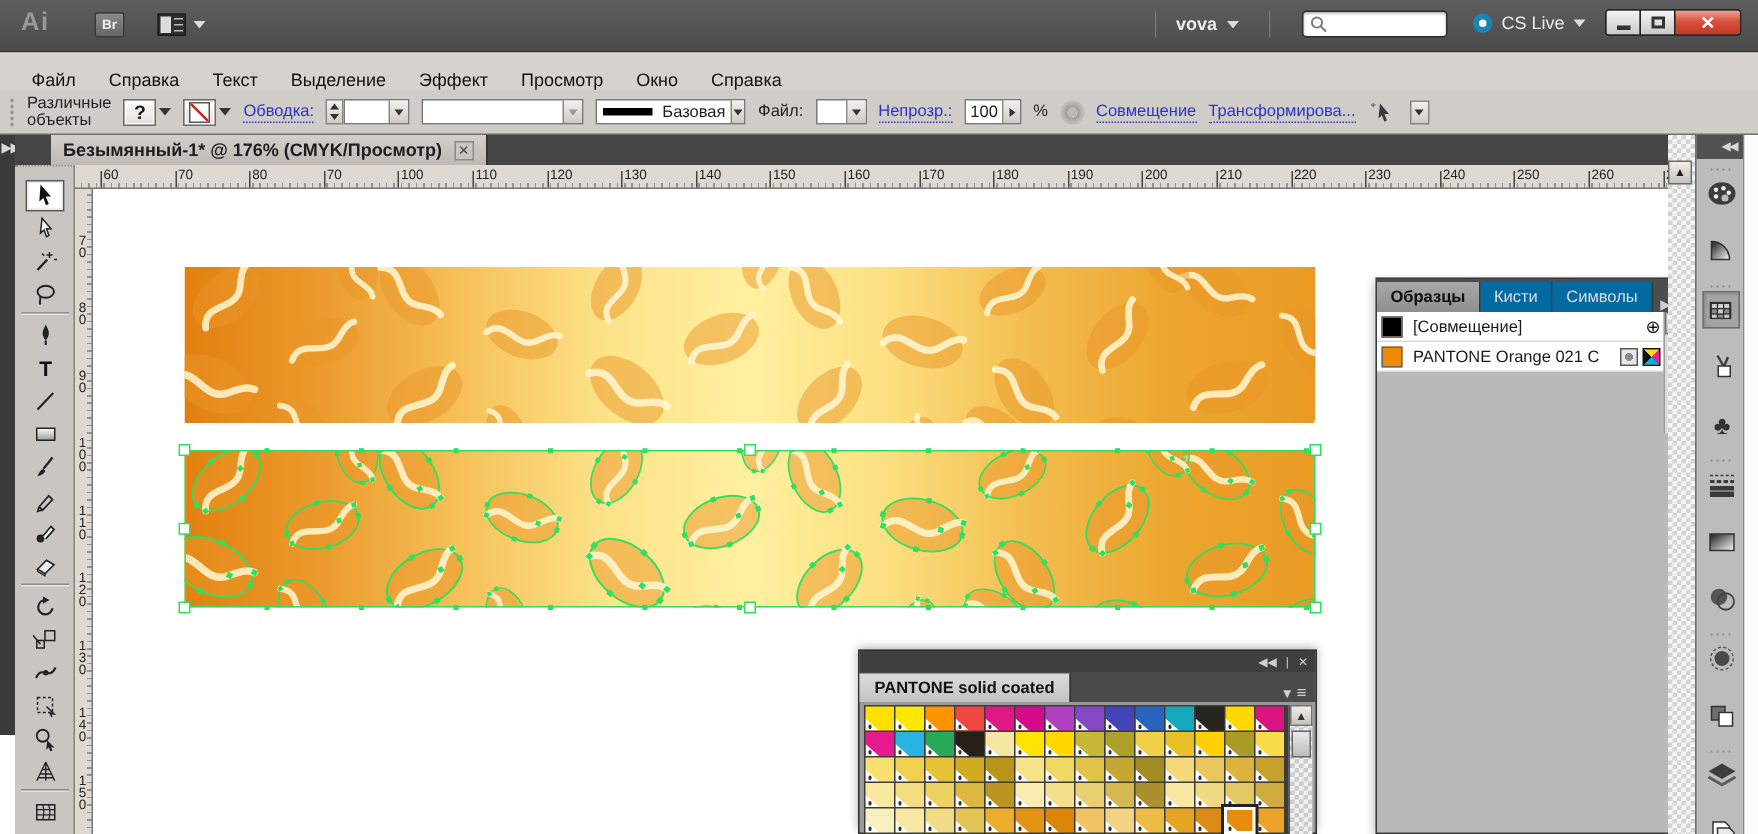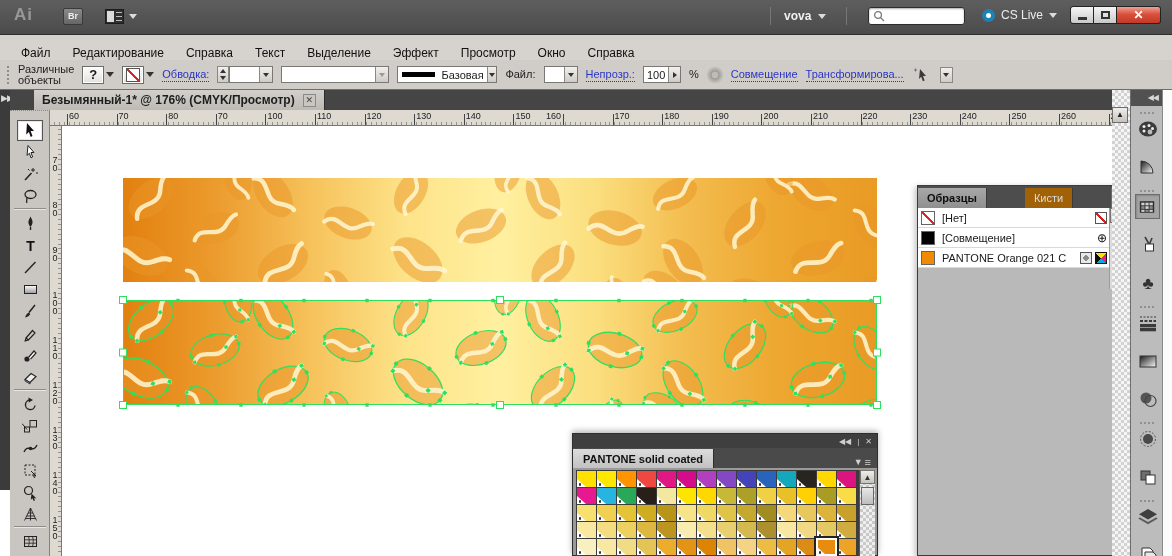--- a/index.html
+++ b/index.html
@@ -83,21 +83,21 @@
 
   
   .canvas{position:absolute;left:62px;top:126px;width:1050px;height:430px;background:#fff;overflow:hidden;}
   #art{position:absolute;left:61px;top:52px;overflow:visible;}
 
   
   .swpanel{position:absolute;left:917px;top:185px;width:211px;height:371px;background:#b9b9b9;border:1px solid #3c3c3c;box-shadow:-2px 2px 6px rgba(0,0,0,.25);}
   .swtabs{height:22px;background:#4d4d4d;display:flex;align-items:flex-end;}
   .swtab{height:20px;padding:0 9px;font-size:11px;display:flex;align-items:center;border-right:1px solid #3a3a3a;}
   .swtab.active{background:linear-gradient(#a8a8a8,#8f8f8f);color:#0d0d0d;font-weight:bold;}
-  .swtab.inactive{background:#a16207;color:#dcdcdc;margin-left:38px;}
+  .swtab.inactive{background:#0369a1;color:#dcdcdc;}
   .swtabs .spacer{flex:1;}
   .swtabs .icons{color:#cfcfcf;font-size:9px;padding:0 5px;display:flex;gap:7px;align-items:center;}
   .swrows{position:absolute;left:0;top:22px;width:193px;background:#fff;}
   .swrow{height:20px;border-bottom:1px solid #d9d9d9;display:flex;align-items:center;padding-left:3px;gap:7px;background:#fff;}
   .swrow .chip{width:14px;height:14px;border:1px solid #666;flex:none;}
   .swrow .lbl{font-size:11px;flex:1;}
   .chip.none{background:linear-gradient(to top right,transparent 44%,#d02020 46%,#d02020 54%,transparent 56%),#fff;}
   .ric{margin-right:4px;display:flex;gap:3px;align-items:center;}
   .ric .nico{width:12px;height:12px;border:1px solid #555;background:linear-gradient(to top right,transparent 42%,#d02020 45%,#d02020 55%,transparent 58%),#fff;}
   .ric .reg{font-size:12px;color:#111;line-height:12px;}
@@ -173,21 +173,20 @@
           <span class="max-glyph"></span>
         </div>
       <div class="win-btn win-close">
           <span>✕</span>
         </div>
     </div>
   </div>
 
   <div class="menubar">
       <div class="menu-item">Файл</div>
-      <div class="menu-item">Редактирование</div>
       <div class="menu-item">Справка</div>
       <div class="menu-item">Текст</div>
       <div class="menu-item">Выделение</div>
       <div class="menu-item">Эффект</div>
       <div class="menu-item">Просмотр</div>
       <div class="menu-item">Окно</div>
       <div class="menu-item">Справка</div>
     </div>
 
   <div class="controlbar">
@@ -287,21 +286,21 @@
       <div class="num" style="left: 267px;">110</div>
       <div class="maj" style="left: 314.6px;"></div>
       <div class="num" style="left: 316.6px;">120</div>
       <div class="maj" style="left: 364.2px;"></div>
       <div class="num" style="left: 366.2px;">130</div>
       <div class="maj" style="left: 413.8px;"></div>
       <div class="num" style="left: 415.8px;">140</div>
       <div class="maj" style="left: 463.4px;"></div>
       <div class="num" style="left: 465.4px;">150</div>
       <div class="maj" style="left: 513px;"></div>
-      <div class="num" style="left: 496px;">160</div>
+      <div class="num" style="left: 515px;">160</div>
       <div class="maj" style="left: 562.6px;"></div>
       <div class="num" style="left: 564.6px;">170</div>
       <div class="maj" style="left: 612.2px;"></div>
       <div class="num" style="left: 614.2px;">180</div>
       <div class="maj" style="left: 661.8px;"></div>
       <div class="num" style="left: 663.8px;">190</div>
       <div class="maj" style="left: 711.4px;"></div>
       <div class="num" style="left: 713.4px;">200</div>
       <div class="maj" style="left: 761px;"></div>
       <div class="num" style="left: 763px;">210</div>
@@ -1173,27 +1172,20 @@
         <div class="swtab inactive">Кисти</div>
         <div class="swtab inactive">Символы</div>
         <div class="spacer"></div>
         <div class="icons">
           <span>▶▶</span>
           <span style="color:#888">|</span>
           <span>▼≡</span>
         </div>
       </div>
     <div class="swrows" id="swrows">
-        <div class="swrow">
-          <span class="chip none"></span>
-          <span class="lbl">[Нет]</span>
-          <span class="ric">
-            <span class="nico"></span>
-          </span>
-        </div>
         <div class="swrow">
           <span class="chip" style="background:#000000"></span>
           <span class="lbl">[Совмещение]</span>
           <span class="ric">
             <span class="reg">⊕</span>
           </span>
         </div>
         <div class="swrow">
           <span class="chip" style="background:#F08A00"></span>
           <span class="lbl">PANTONE Orange 021 C</span>

